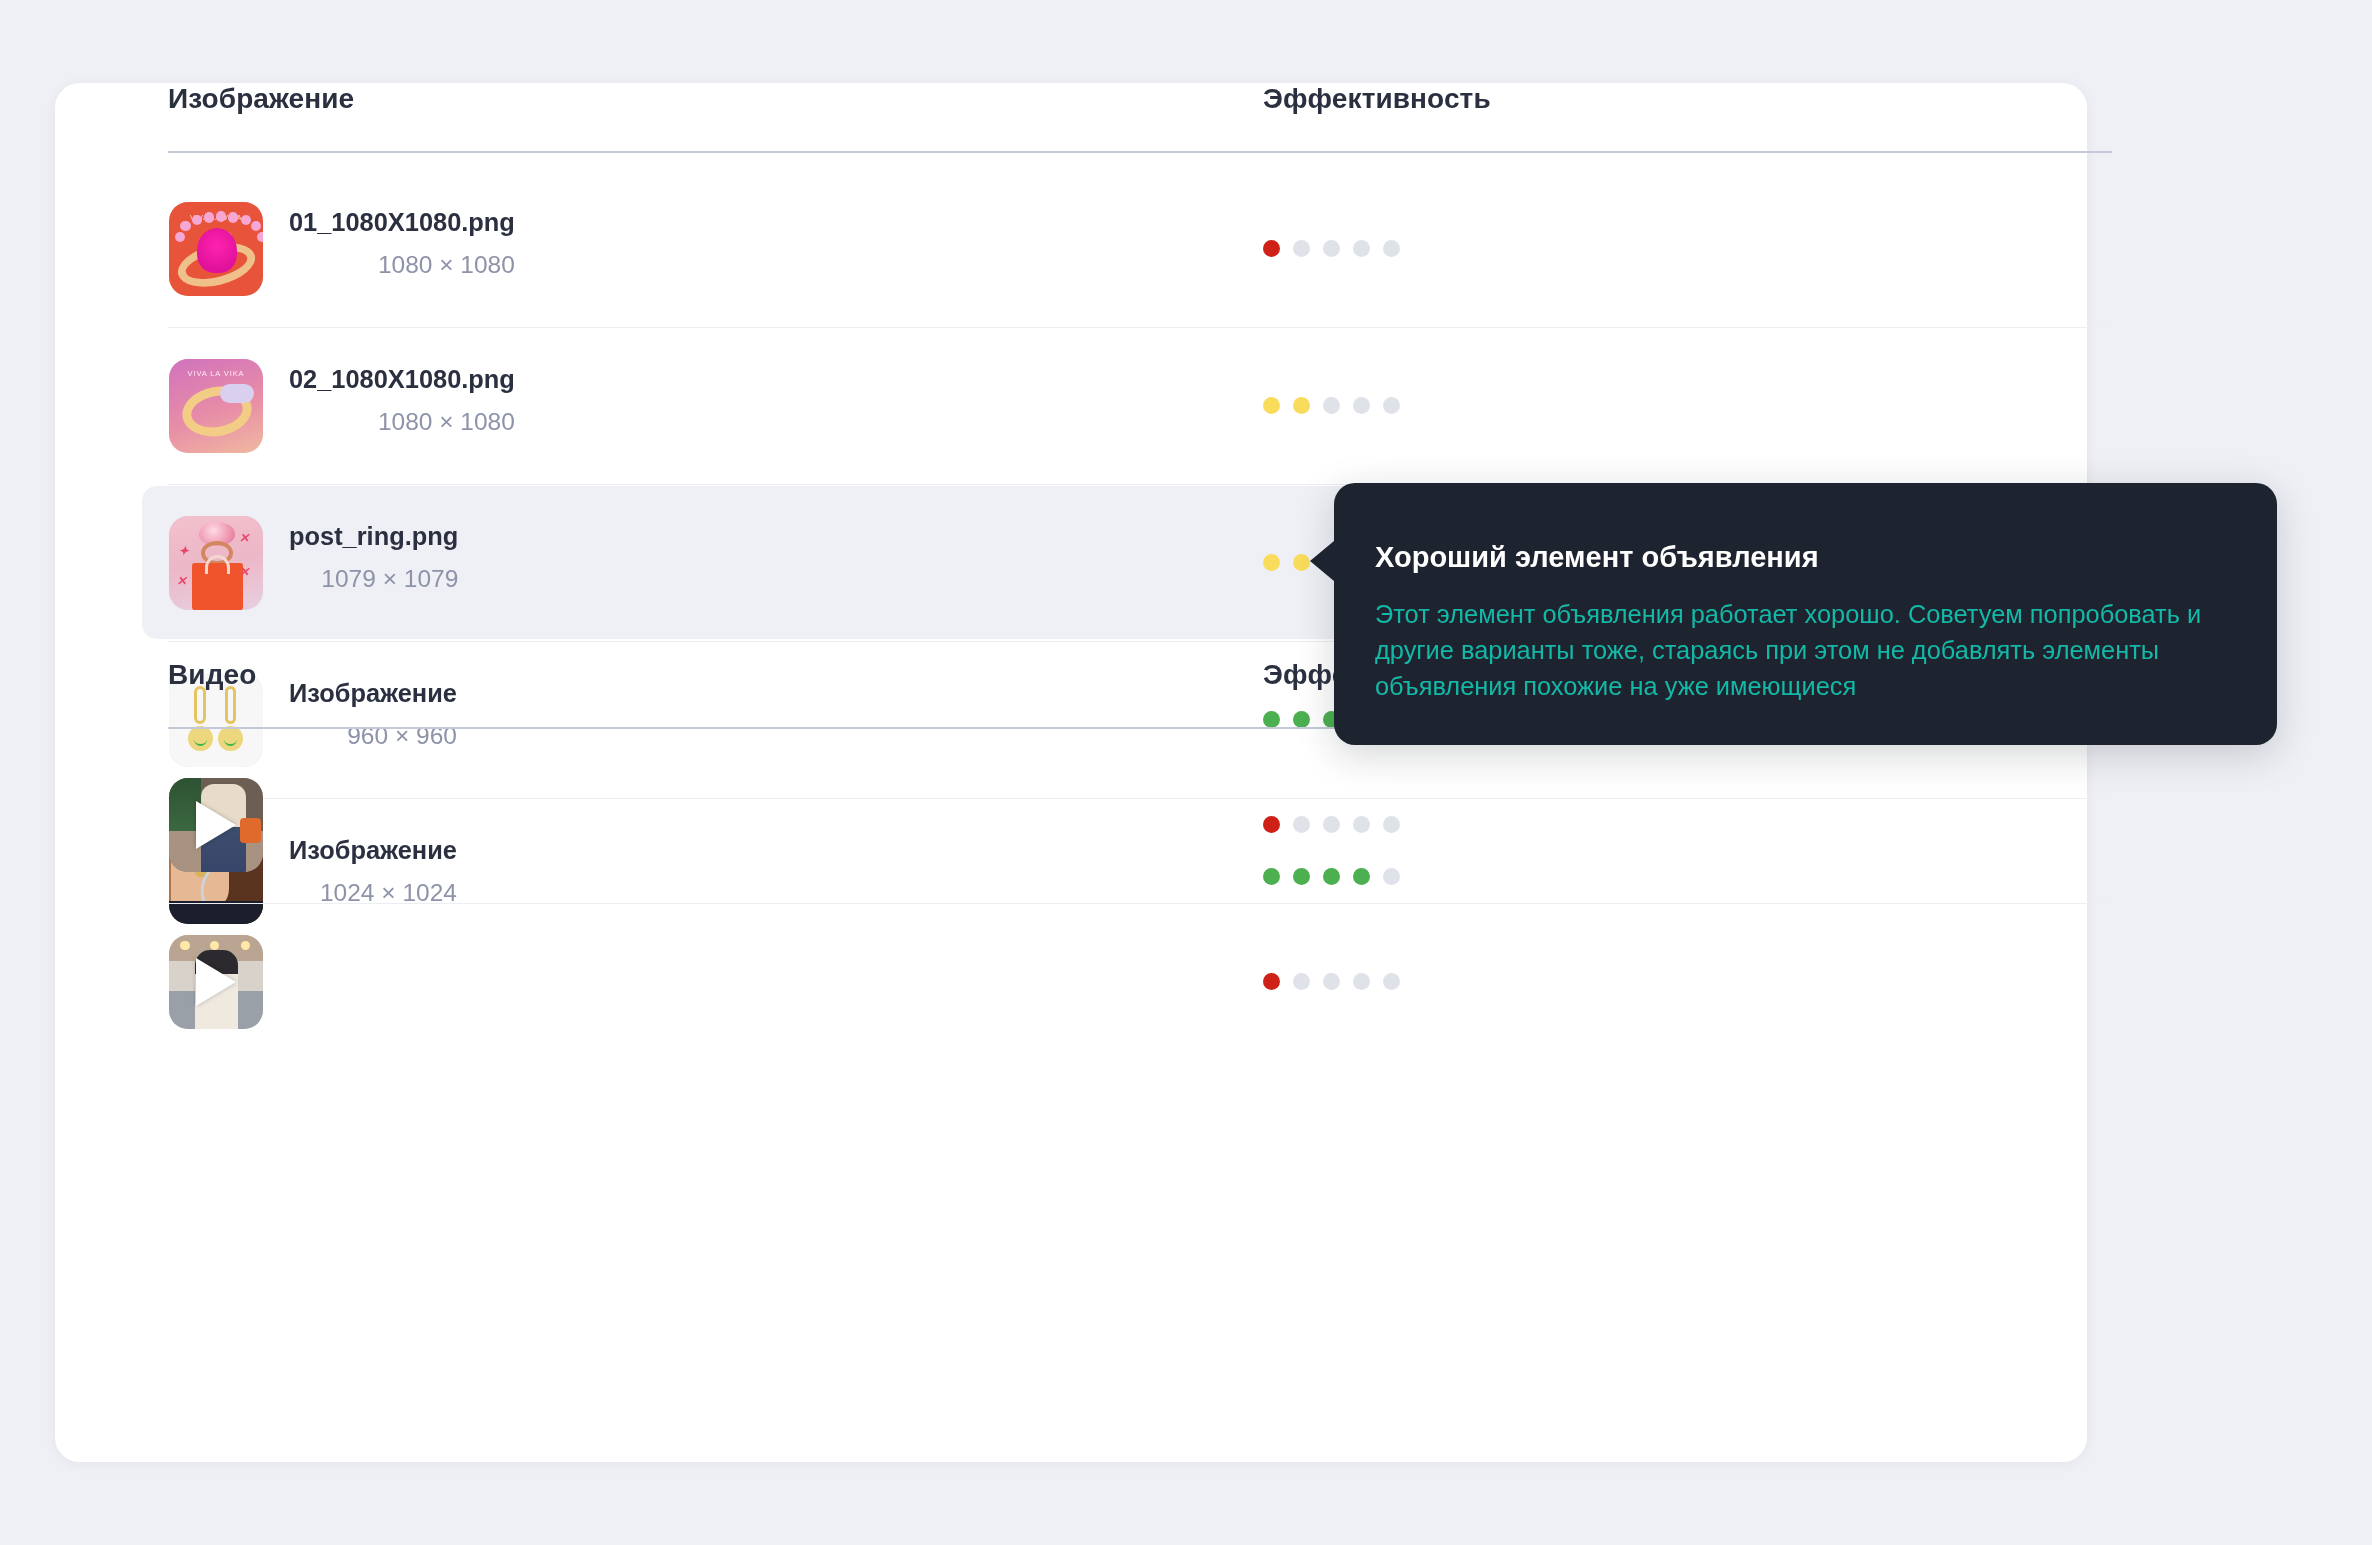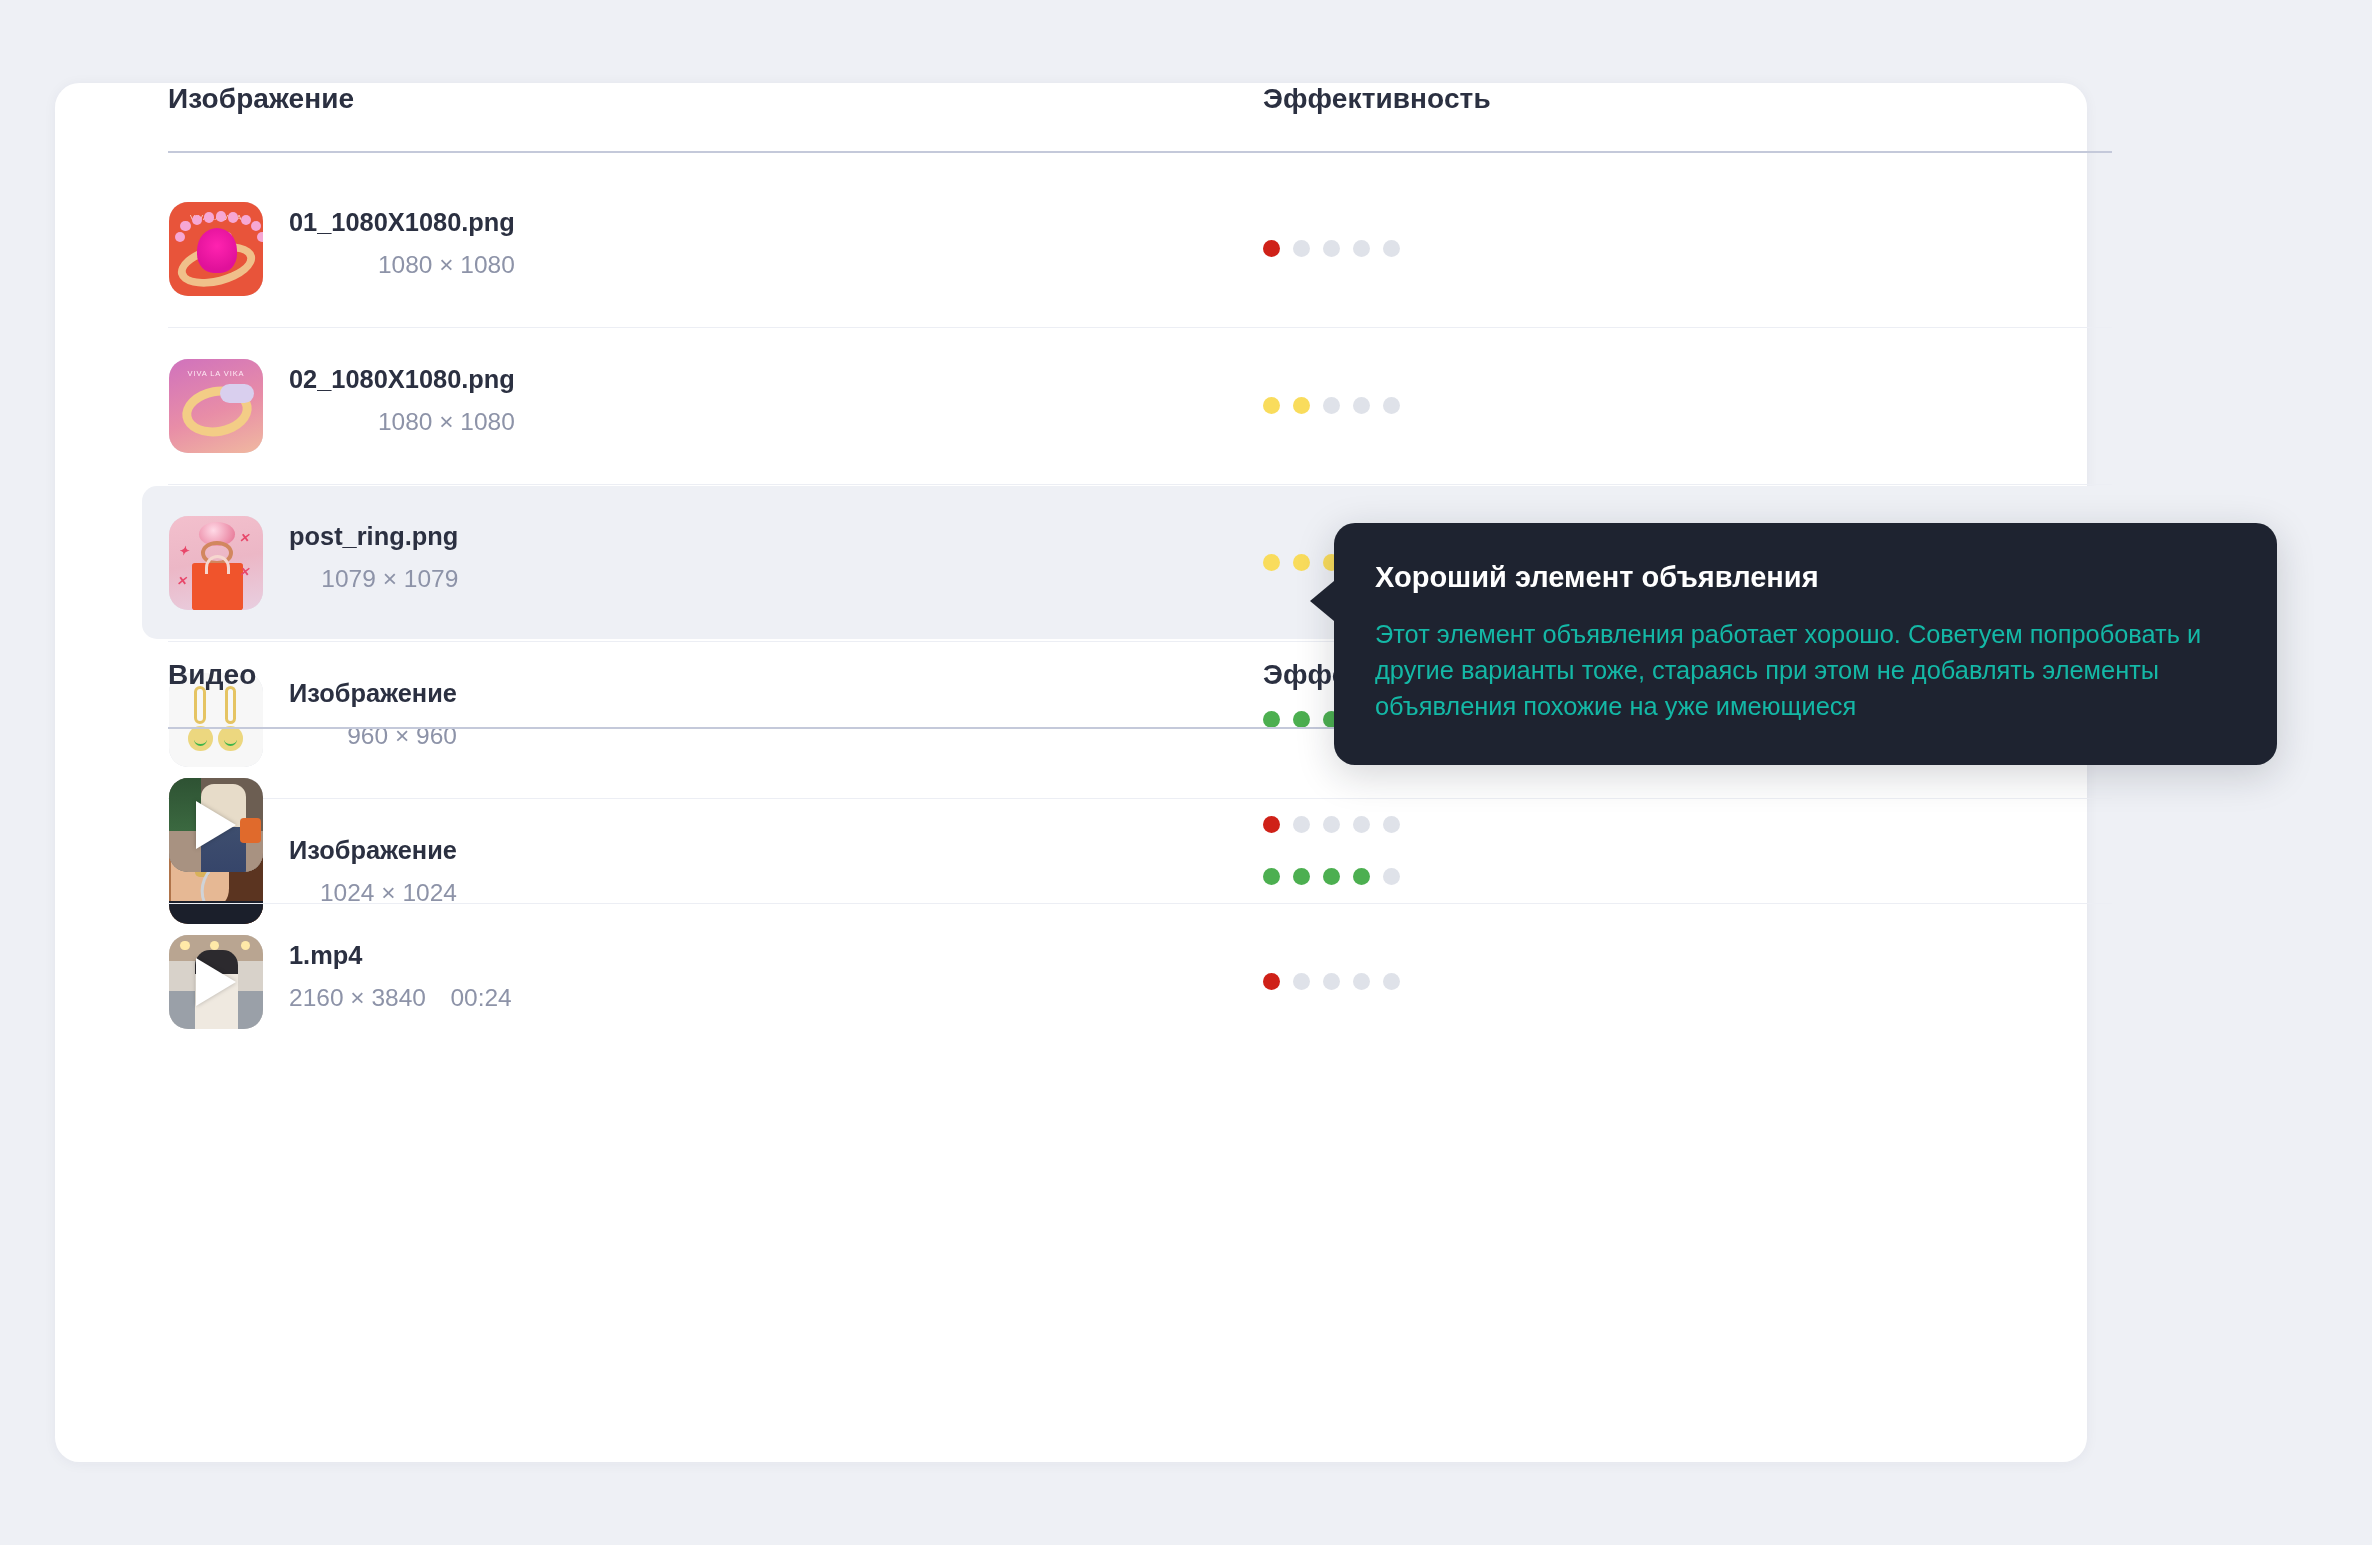--- a/index.html
+++ b/index.html
@@ -121,24 +121,23 @@
     filter: drop-shadow(0 0.9px 1.9px rgba(0,0,0,.25));
   }
 
   
   .tooltip {
     position: absolute;
     left: 1334px; top: 483px;
     width: 943px;
     background: #1e2330;
     border-radius: 21px;
-    padding: 36px 41px 41px 41px;
+    padding: 56px 41px 41px 41px;
     box-shadow: 0 9.4px 38px rgba(20,25,40,.18);
     z-index: 20;
-    margin-top: 40px;
   }
   .tooltip .arrow {
     position: absolute;
     left: -24.5px; top: 58px;
     width: 0; height: 0;
     border-style: solid;
     border-width: 20px 24.5px 20px 0;
     border-color: transparent #1e2330 transparent transparent;
   }
   .tt-title {
@@ -482,24 +481,20 @@
             <div class="inner art-vid2">
               <div class="shelf"></div>
               <i class="light" style="left:11.3px"></i>
               <i class="light" style="left:41px"></i>
               <i class="light" style="left:72px"></i>
               <div class="sofa"></div>
               <div class="person"></div>
             </div>
             <span class="play"></span>
           </div>
-          <div class="meta">
-            <div class="fname">1.mp4</div>
-            <div class="fdim">2160 × 3840<span class="dur">00:24</span></div>
-          </div>
           <div class="dots">
             <span class="dot red"></span>
             <span class="dot "></span>
             <span class="dot "></span>
             <span class="dot "></span>
             <span class="dot "></span>
           </div>
         </div>
       </div>
     </div>

